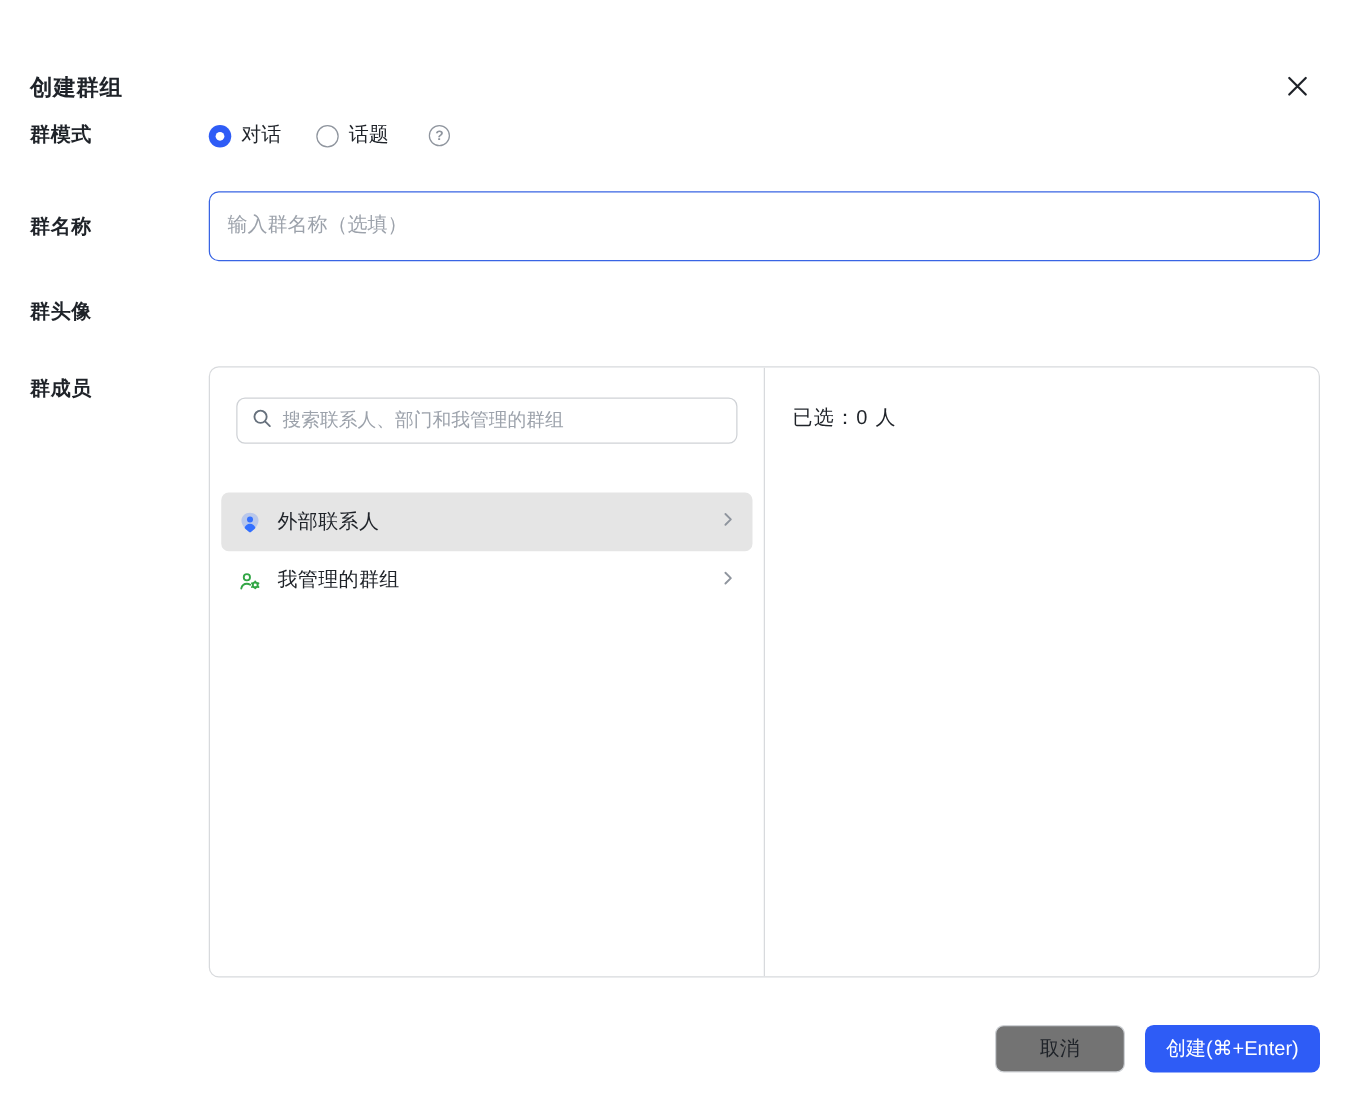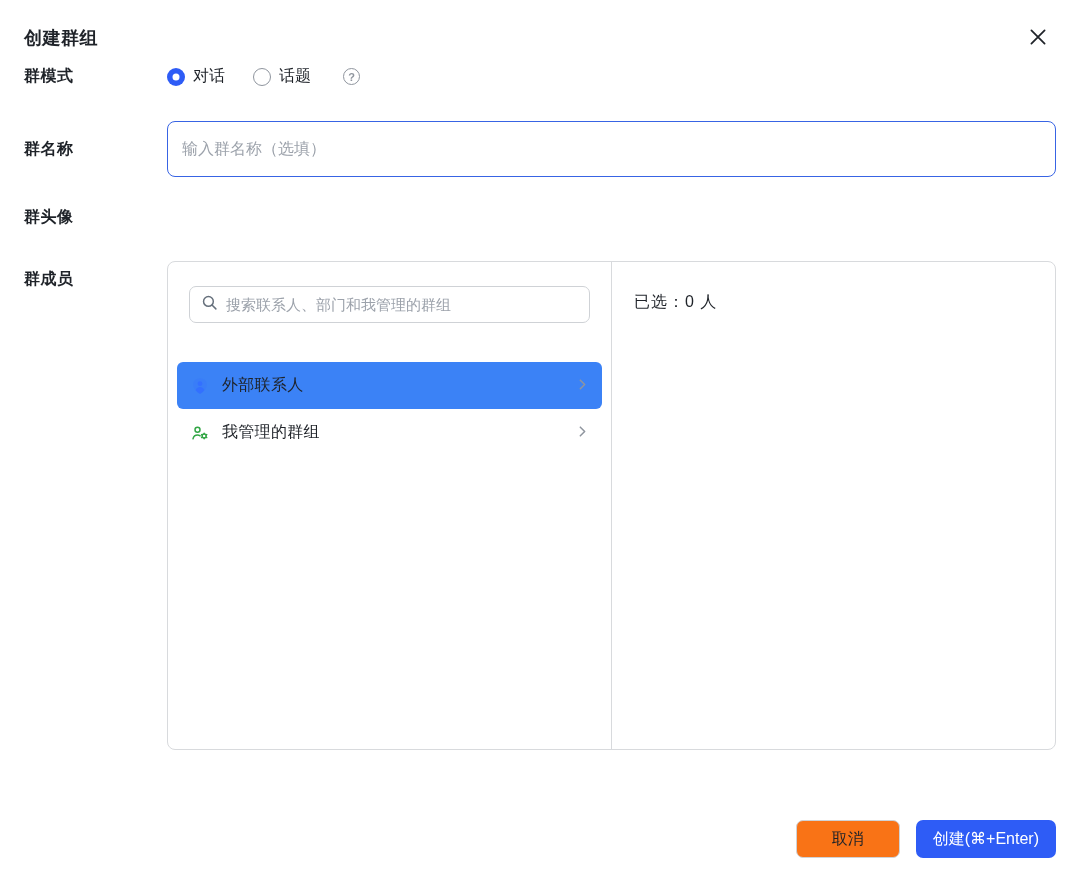--- a/index.html
+++ b/index.html
@@ -9,20 +9,21 @@
     color: #1f2329;
     position: relative;
     overflow: hidden;
   }
   .dialog { position: absolute; inset: 0; background: #fff; }
 
   
   .dialog-header {
     display: flex; align-items: center; justify-content: space-between;
     padding: 24px 28px 0 24px;
+    margin-top: 32px;
   }
   .dialog-title { font-size: 18px; font-weight: 700; letter-spacing: .5px; }
   .close-btn {
     width: 28px; height: 28px; border: none; background: transparent;
     cursor: pointer; display: flex; align-items: center; justify-content: center;
   }
 
   
   .form { padding: 0 24px; }
   .form-row { display: flex; align-items: center; }
@@ -88,42 +89,42 @@
   .search-input {
     border: none; outline: none; flex: 1; font-size: 15px; color: #1f2329;
     font-family: "Liberation Sans", "DejaVu Sans", sans-serif; background: transparent;
   }
   .search-input::placeholder { color: #9ca2ab; }
   .member-list { margin-top: 15px; padding: 0 9px; }
   .member-item {
     height: 47px; display: flex; align-items: center; gap: 12px;
     padding: 0 13px; border-radius: 6px; cursor: pointer; font-size: 16px;
   }
-  .member-item.selected { background: #3b82f6; margin-top: 39px; }
+  .member-item.selected { background: #e5e5e5; margin-top: 39px; }
   .member-item .item-icon { width: 20px; height: 20px; display: flex; align-items: center; justify-content: center; }
   .member-item .item-label { flex: 1; letter-spacing: .3px; }
   .icon-blue { color: #3370ff; }
   .icon-green { color: #32a645; }
   .members-right {
     flex: 1; border-left: 1px solid #d8dadd; padding: 30px 22px;
   }
   .selected-summary { font-size: 16px; letter-spacing: 1px; }
 
   
   .dialog-footer {
     position: absolute; right: 24px; bottom: 30px;
     display: flex; align-items: center; gap: 16px;
   }
   .btn {
     height: 38px; border-radius: 7px; font-size: 16px; cursor: pointer;
     font-family: "Liberation Sans", "DejaVu Sans", sans-serif;
     display: inline-flex; align-items: center; justify-content: center;
   }
   .btn-cancel {
-    width: 104px; background: #f97316; border: 1px solid #cfd2d6; color: #1f2329;
+    width: 104px; background: #737373; border: 1px solid #cfd2d6; color: #1f2329;
   }
   .btn-create {
     padding: 0 17px; background: #2e5cf6; border: none; color: #fff; font-weight: 400;
   }
 </style>
 </head>
 <body>
 
 <div class="dialog">
 

